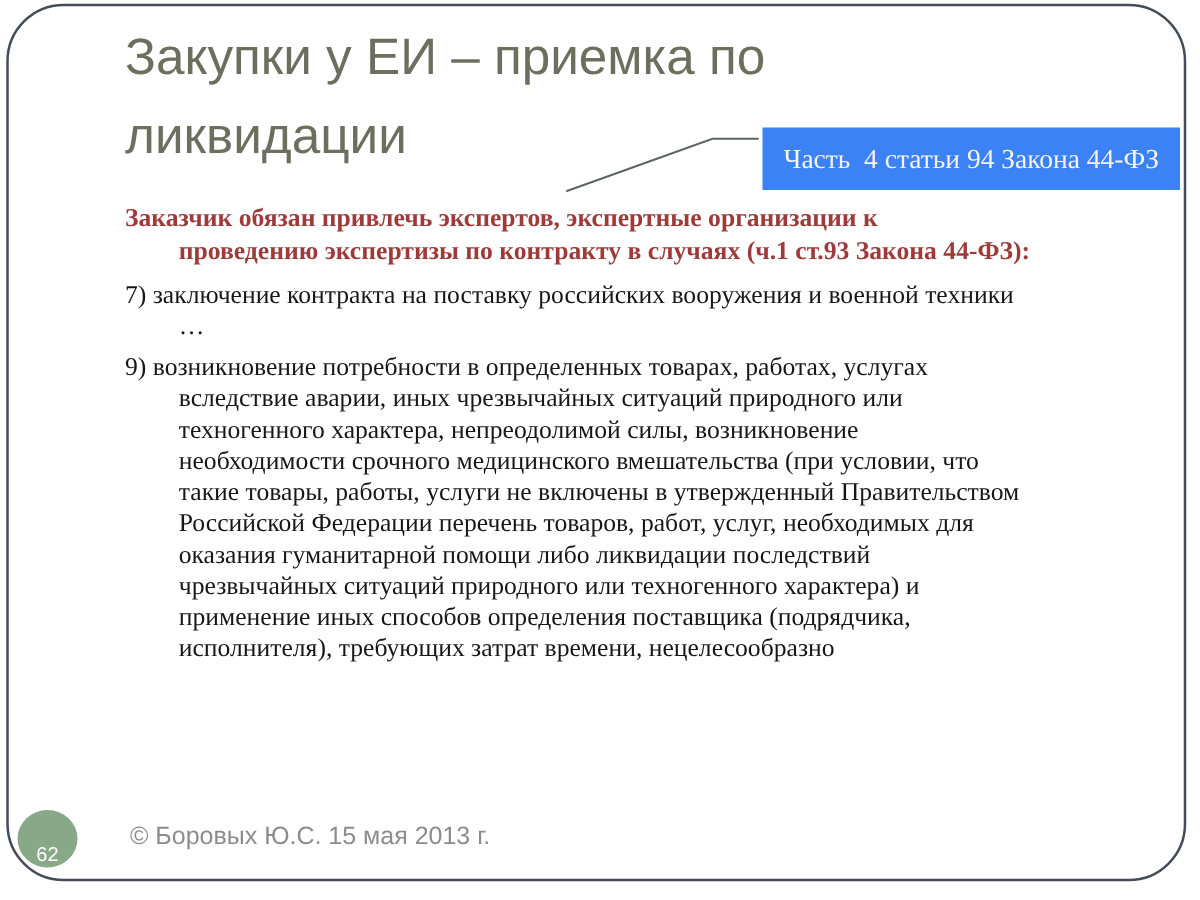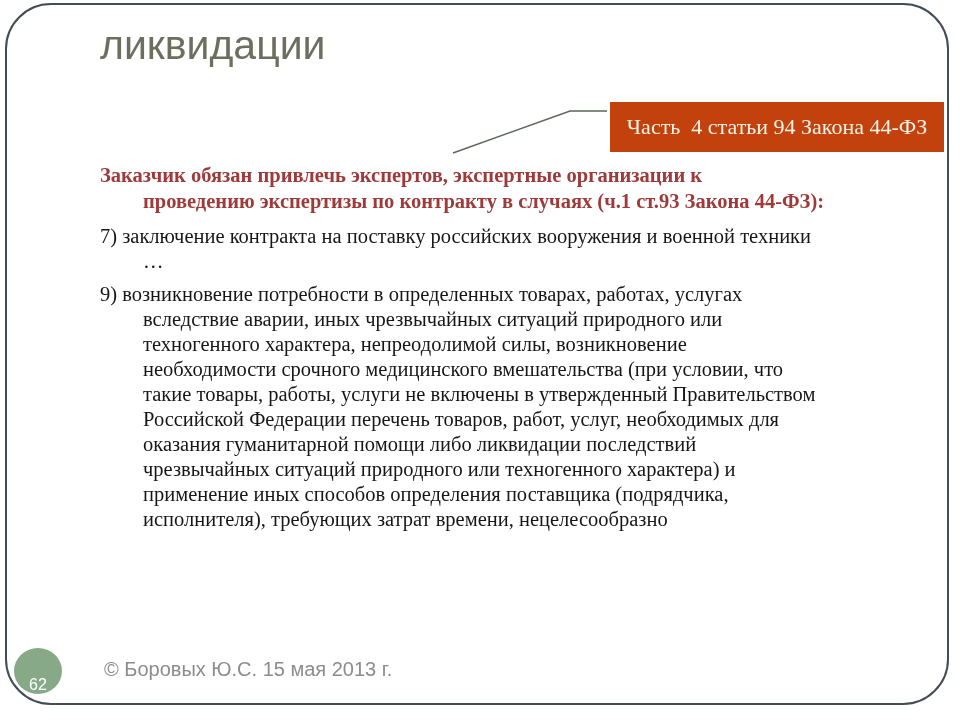--- a/index.html
+++ b/index.html
@@ -28,21 +28,21 @@
     color: #6e6e5f;
   }
   .callout-line-svg {
     position: absolute; left: 0; top: 0;
     pointer-events: none;
   }
   .callout-box {
     position: absolute;
     left: 610px; top: 102px;
     width: 334px; height: 50px;
-    background: #c2410c;
+    background: #3b82f6;
     display: flex; align-items: center; justify-content: center;
     box-sizing: border-box;
   }
   .callout-box .callout-label {
     font-family: "Liberation Serif", serif;
     font-size: 22px;
     color: #f5f4e6;
     white-space: pre;
   }
   .content {
@@ -87,20 +87,21 @@
     font-size: 20px;
     color: #8c8c8c;
   }
 </style>
 </head>
 <body>
 
 <div class="slide-frame"></div>
 
 <div class="slide-title">
+  <div>Закупки у ЕИ – приемка по</div>
   <div>ликвидации</div>
 </div>
 
 <svg class="callout-line-svg" width="960" height="720" viewBox="0 0 960 720">
   <polyline points="453,153 570,111 607,111" fill="none" stroke="#5c665c" stroke-width="1.5"></polyline>
 </svg>
 
 <div class="callout-box">
   <span class="callout-label">Часть  4 статьи 94 Закона 44-ФЗ</span>
 </div>

